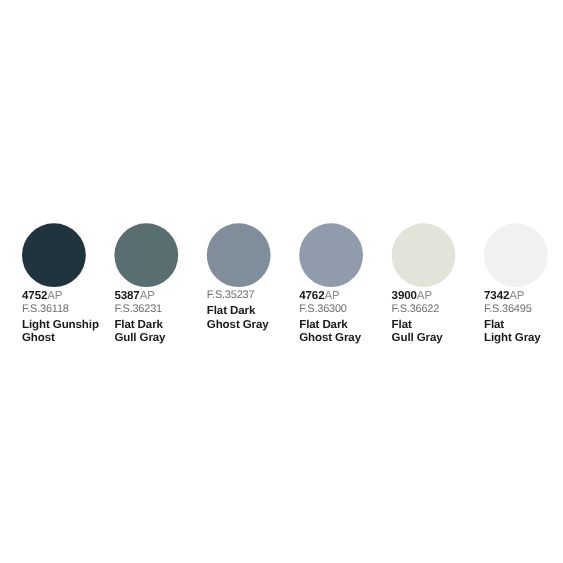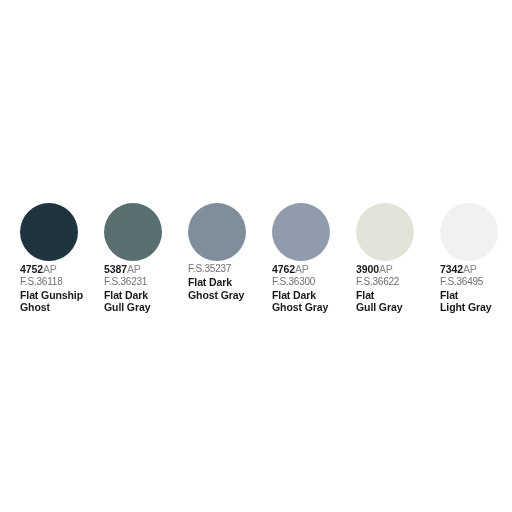--- a/index.html
+++ b/index.html
@@ -78,21 +78,21 @@
 </head>
 <body style="background: rgb(255, 255, 255);">
 
 <div id="sheet">
   <div id="swatch-row">
       <div class="swatch-cell">
         <div class="swatch-dot" style="background: rgb(31, 52, 60);"></div>
         <div class="swatch-info">
           <div class="code-line"><span class="code-num">4752</span><span class="code-suffix">AP</span></div>
           <div class="fs-line">F.S.36118</div>
-          <div class="name-line">Flat Gunship</div>
+          <div class="name-line">Light Gunship</div>
           <div class="name-line">Ghost</div>
         </div>
       </div>
       <div class="swatch-cell">
         <div class="swatch-dot" style="background: rgb(88, 110, 112);"></div>
         <div class="swatch-info">
           <div class="code-line"><span class="code-num">5387</span><span class="code-suffix">AP</span></div>
           <div class="fs-line">F.S.36231</div>
           <div class="name-line">Flat Dark</div>
           <div class="name-line">Gull Gray</div>

